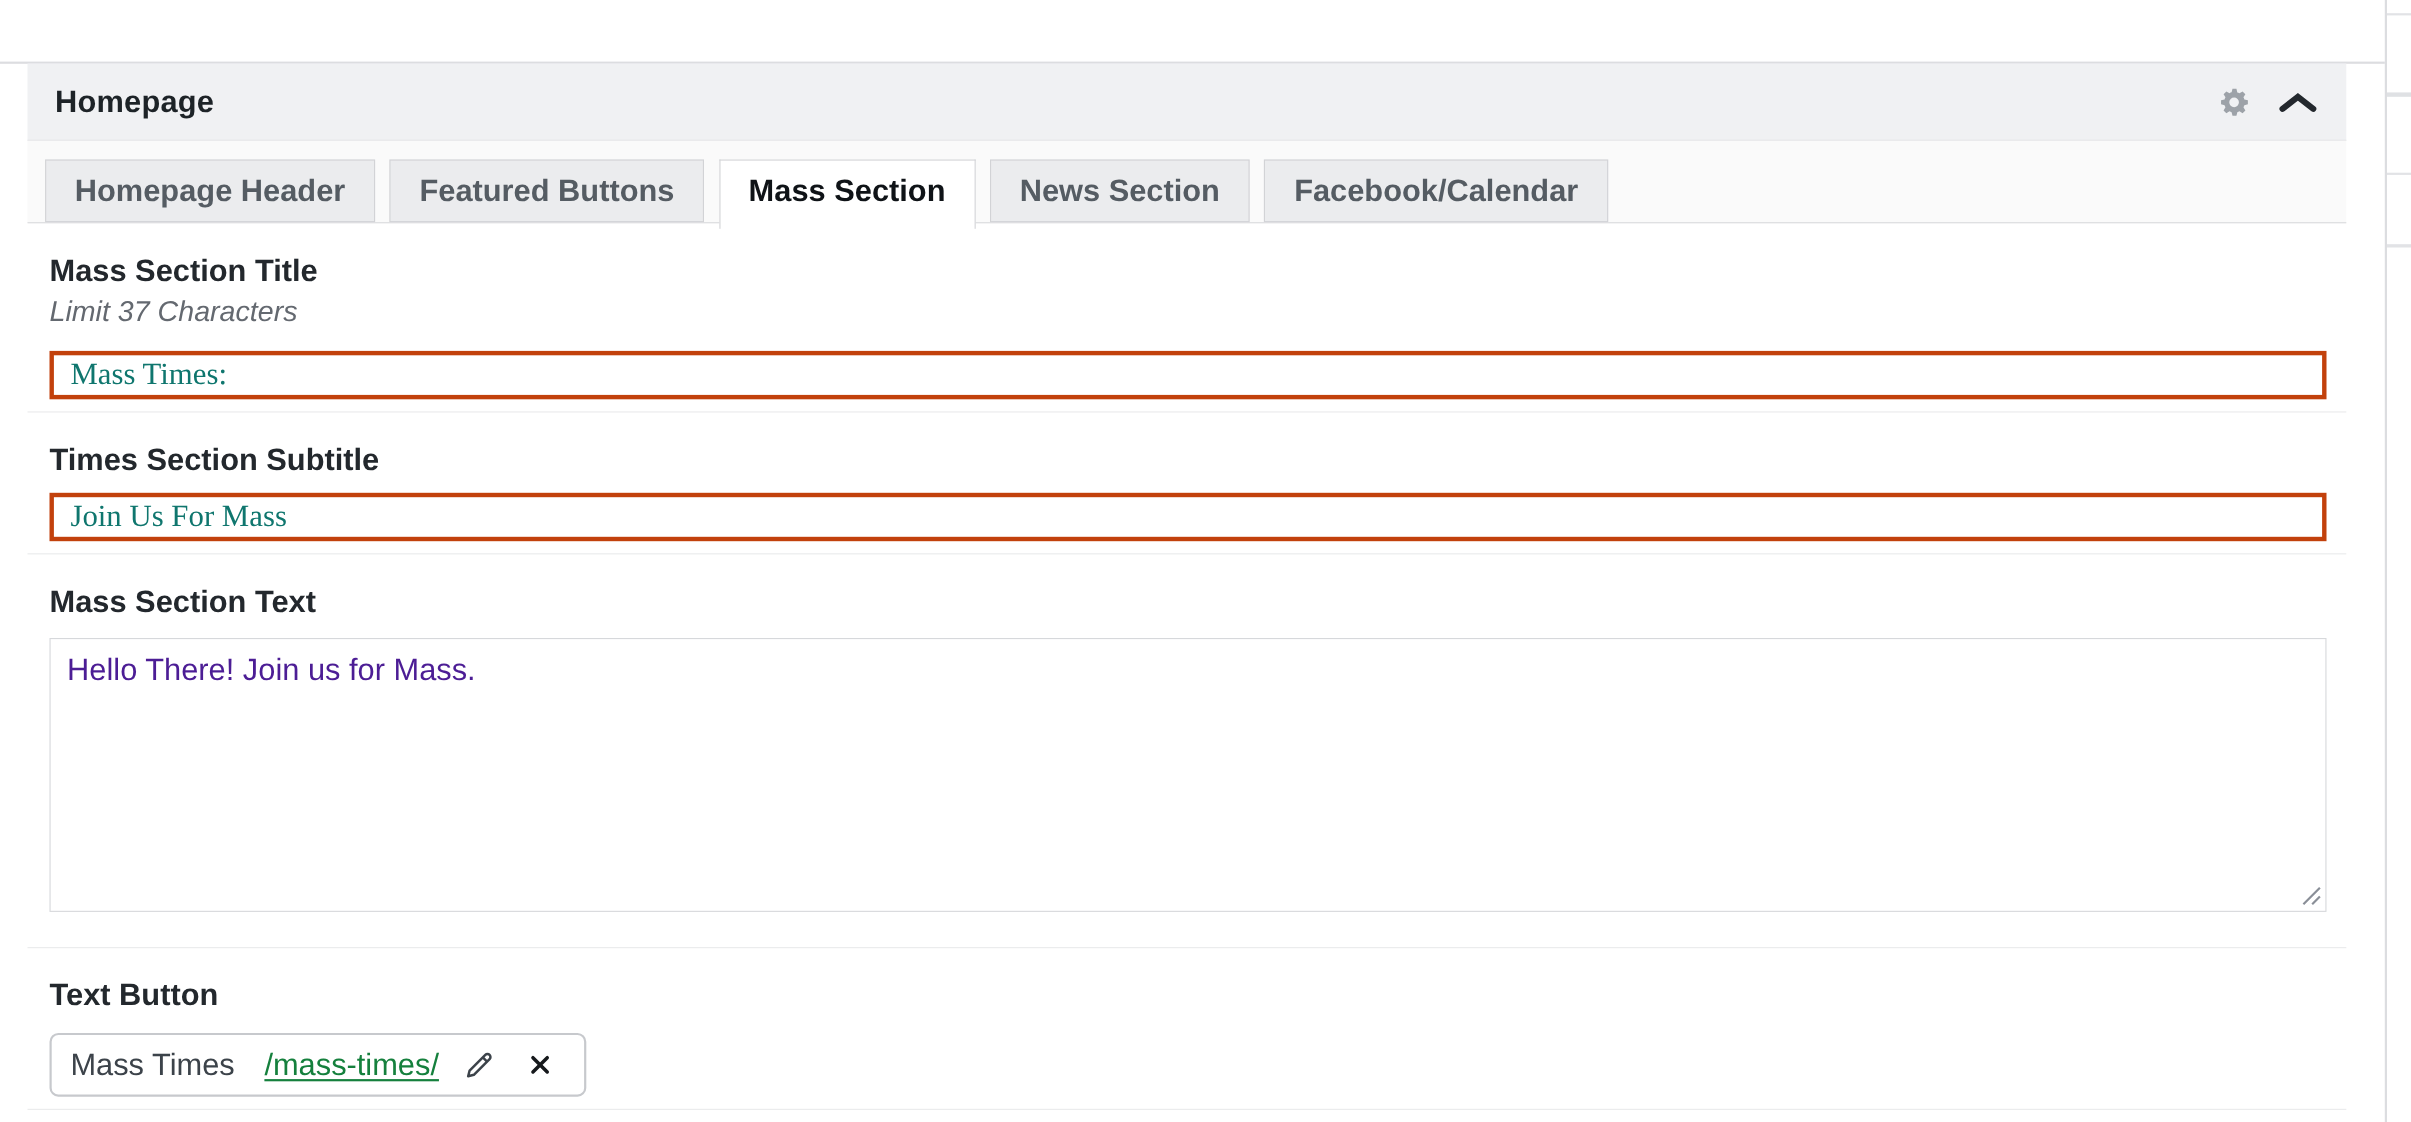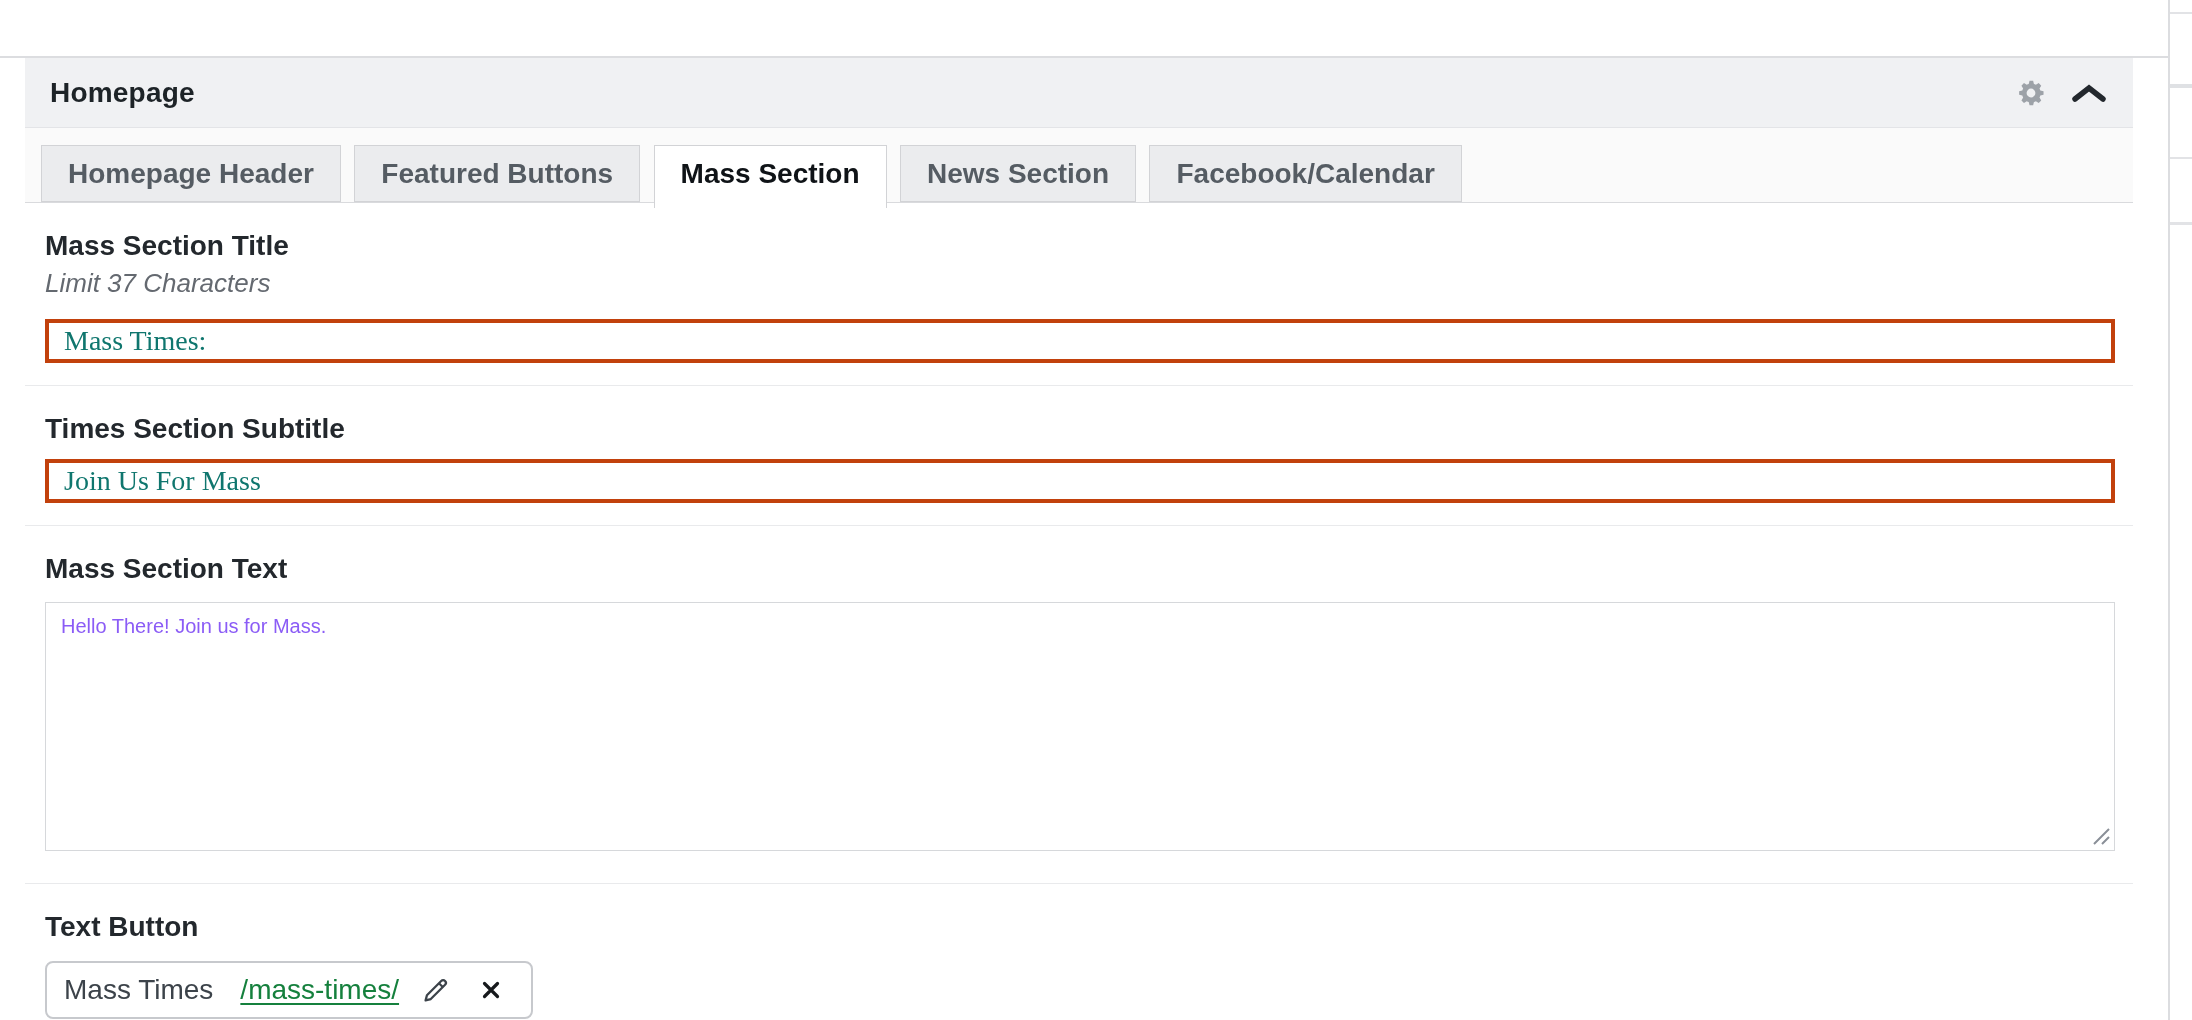--- a/index.html
+++ b/index.html
@@ -73,21 +73,21 @@
   .tab.active {
     position: relative; z-index: 2;
     height: 63px; background: #ffffff;
     border-bottom: none;
     color: #0f1317; font-weight: 700;
   }
 
   
   .fields { background: #fff; }
   .field {
-    padding: 27px 18px 22px 20px;
+    padding: 27px 18px 11px 20px;
     border-bottom: 1px solid #e9eaec;
   }
   .field-label {
     font-size: 28px; font-weight: 700; color: #23282d;
     margin: 0 0 14px 0;
   }
   .field-instructions {
     font-size: 26px; font-style: italic; color: #646970;
     margin: -8px 0 20px 0;
   }
@@ -98,21 +98,21 @@
     font-family: Liberation Serif, serif;
     font-size: 28px; color: #0f766e;
     padding: 0 15px; outline: none;
   }
   .textarea-wrap { position: relative; }
   .text-area {
     width: 100%; height: 249px;
     border: 1px solid #d6d8db; border-radius: 0;
     background: #fff; resize: none;
     font-family: "Liberation Sans", sans-serif;
-    font-size: 20px; color: #8b5cf6;
+    font-size: 28px; color: #4c1d95;
     padding: 12px 15px; outline: none;
     display: block;
   }
   .resize-handle {
     position: absolute; right: 3px; bottom: 4px;
     width: 22px; height: 22px; cursor: nwse-resize;
   }
 
   
   .link-chip {

